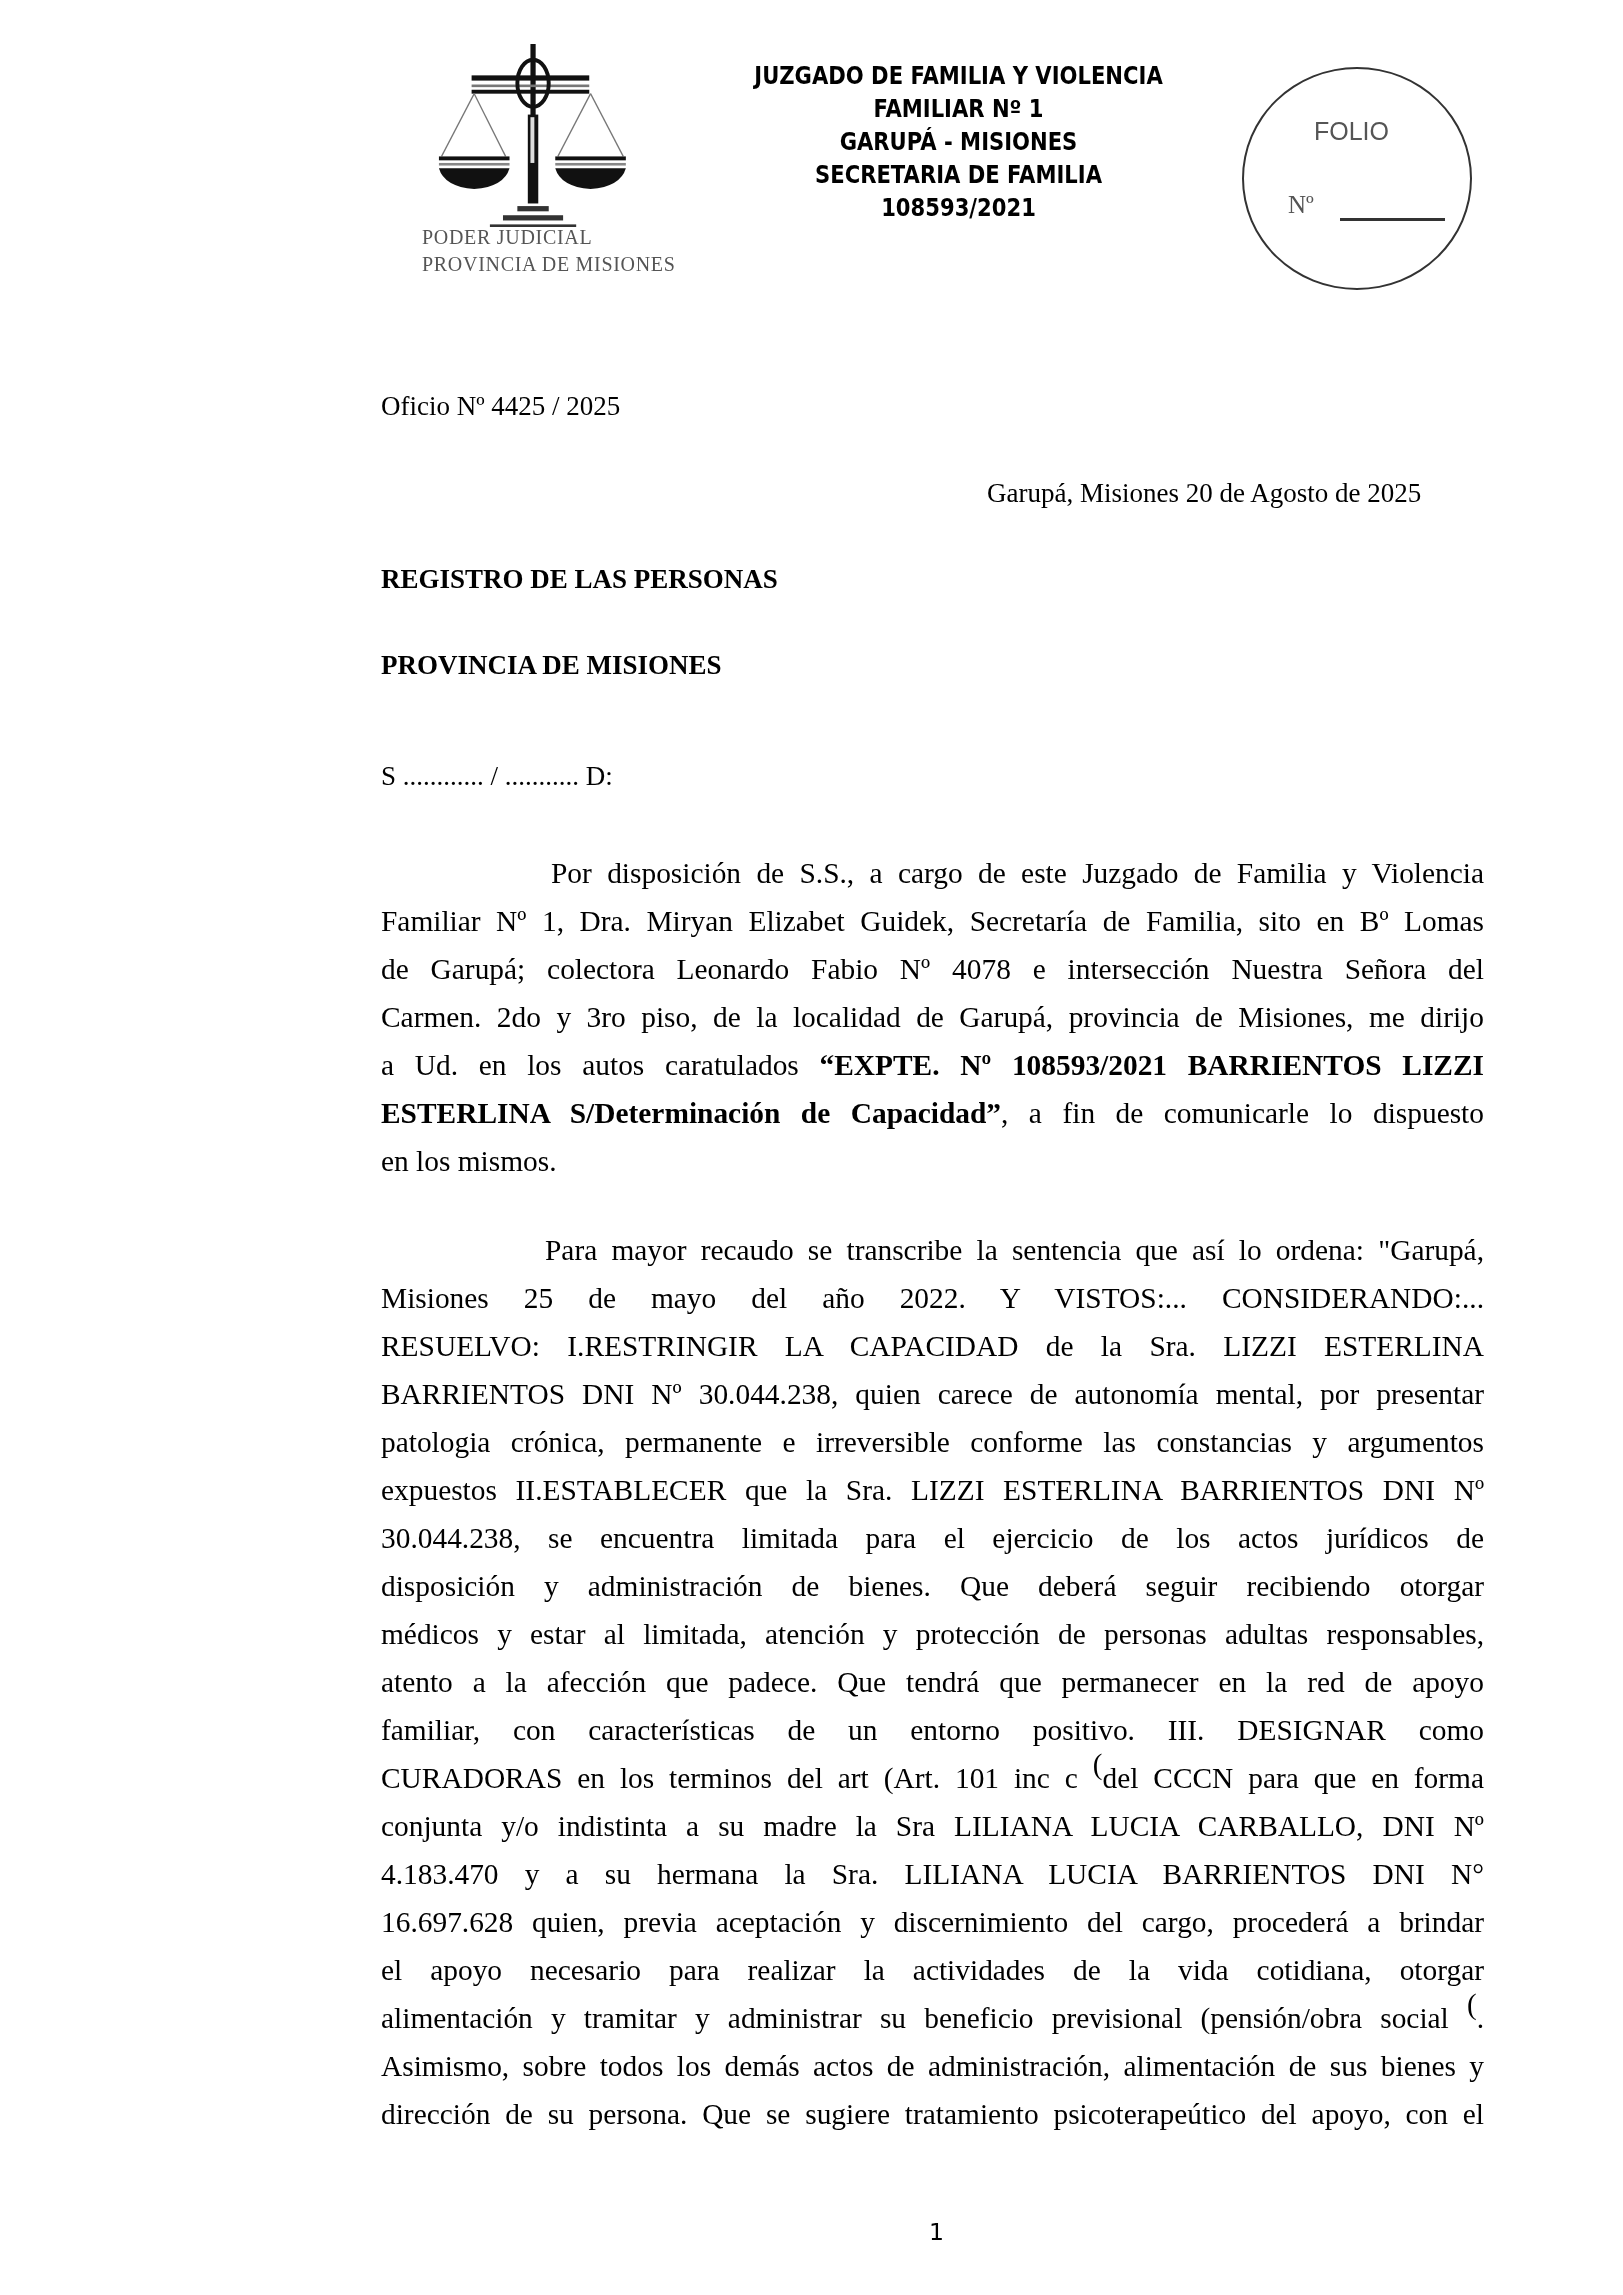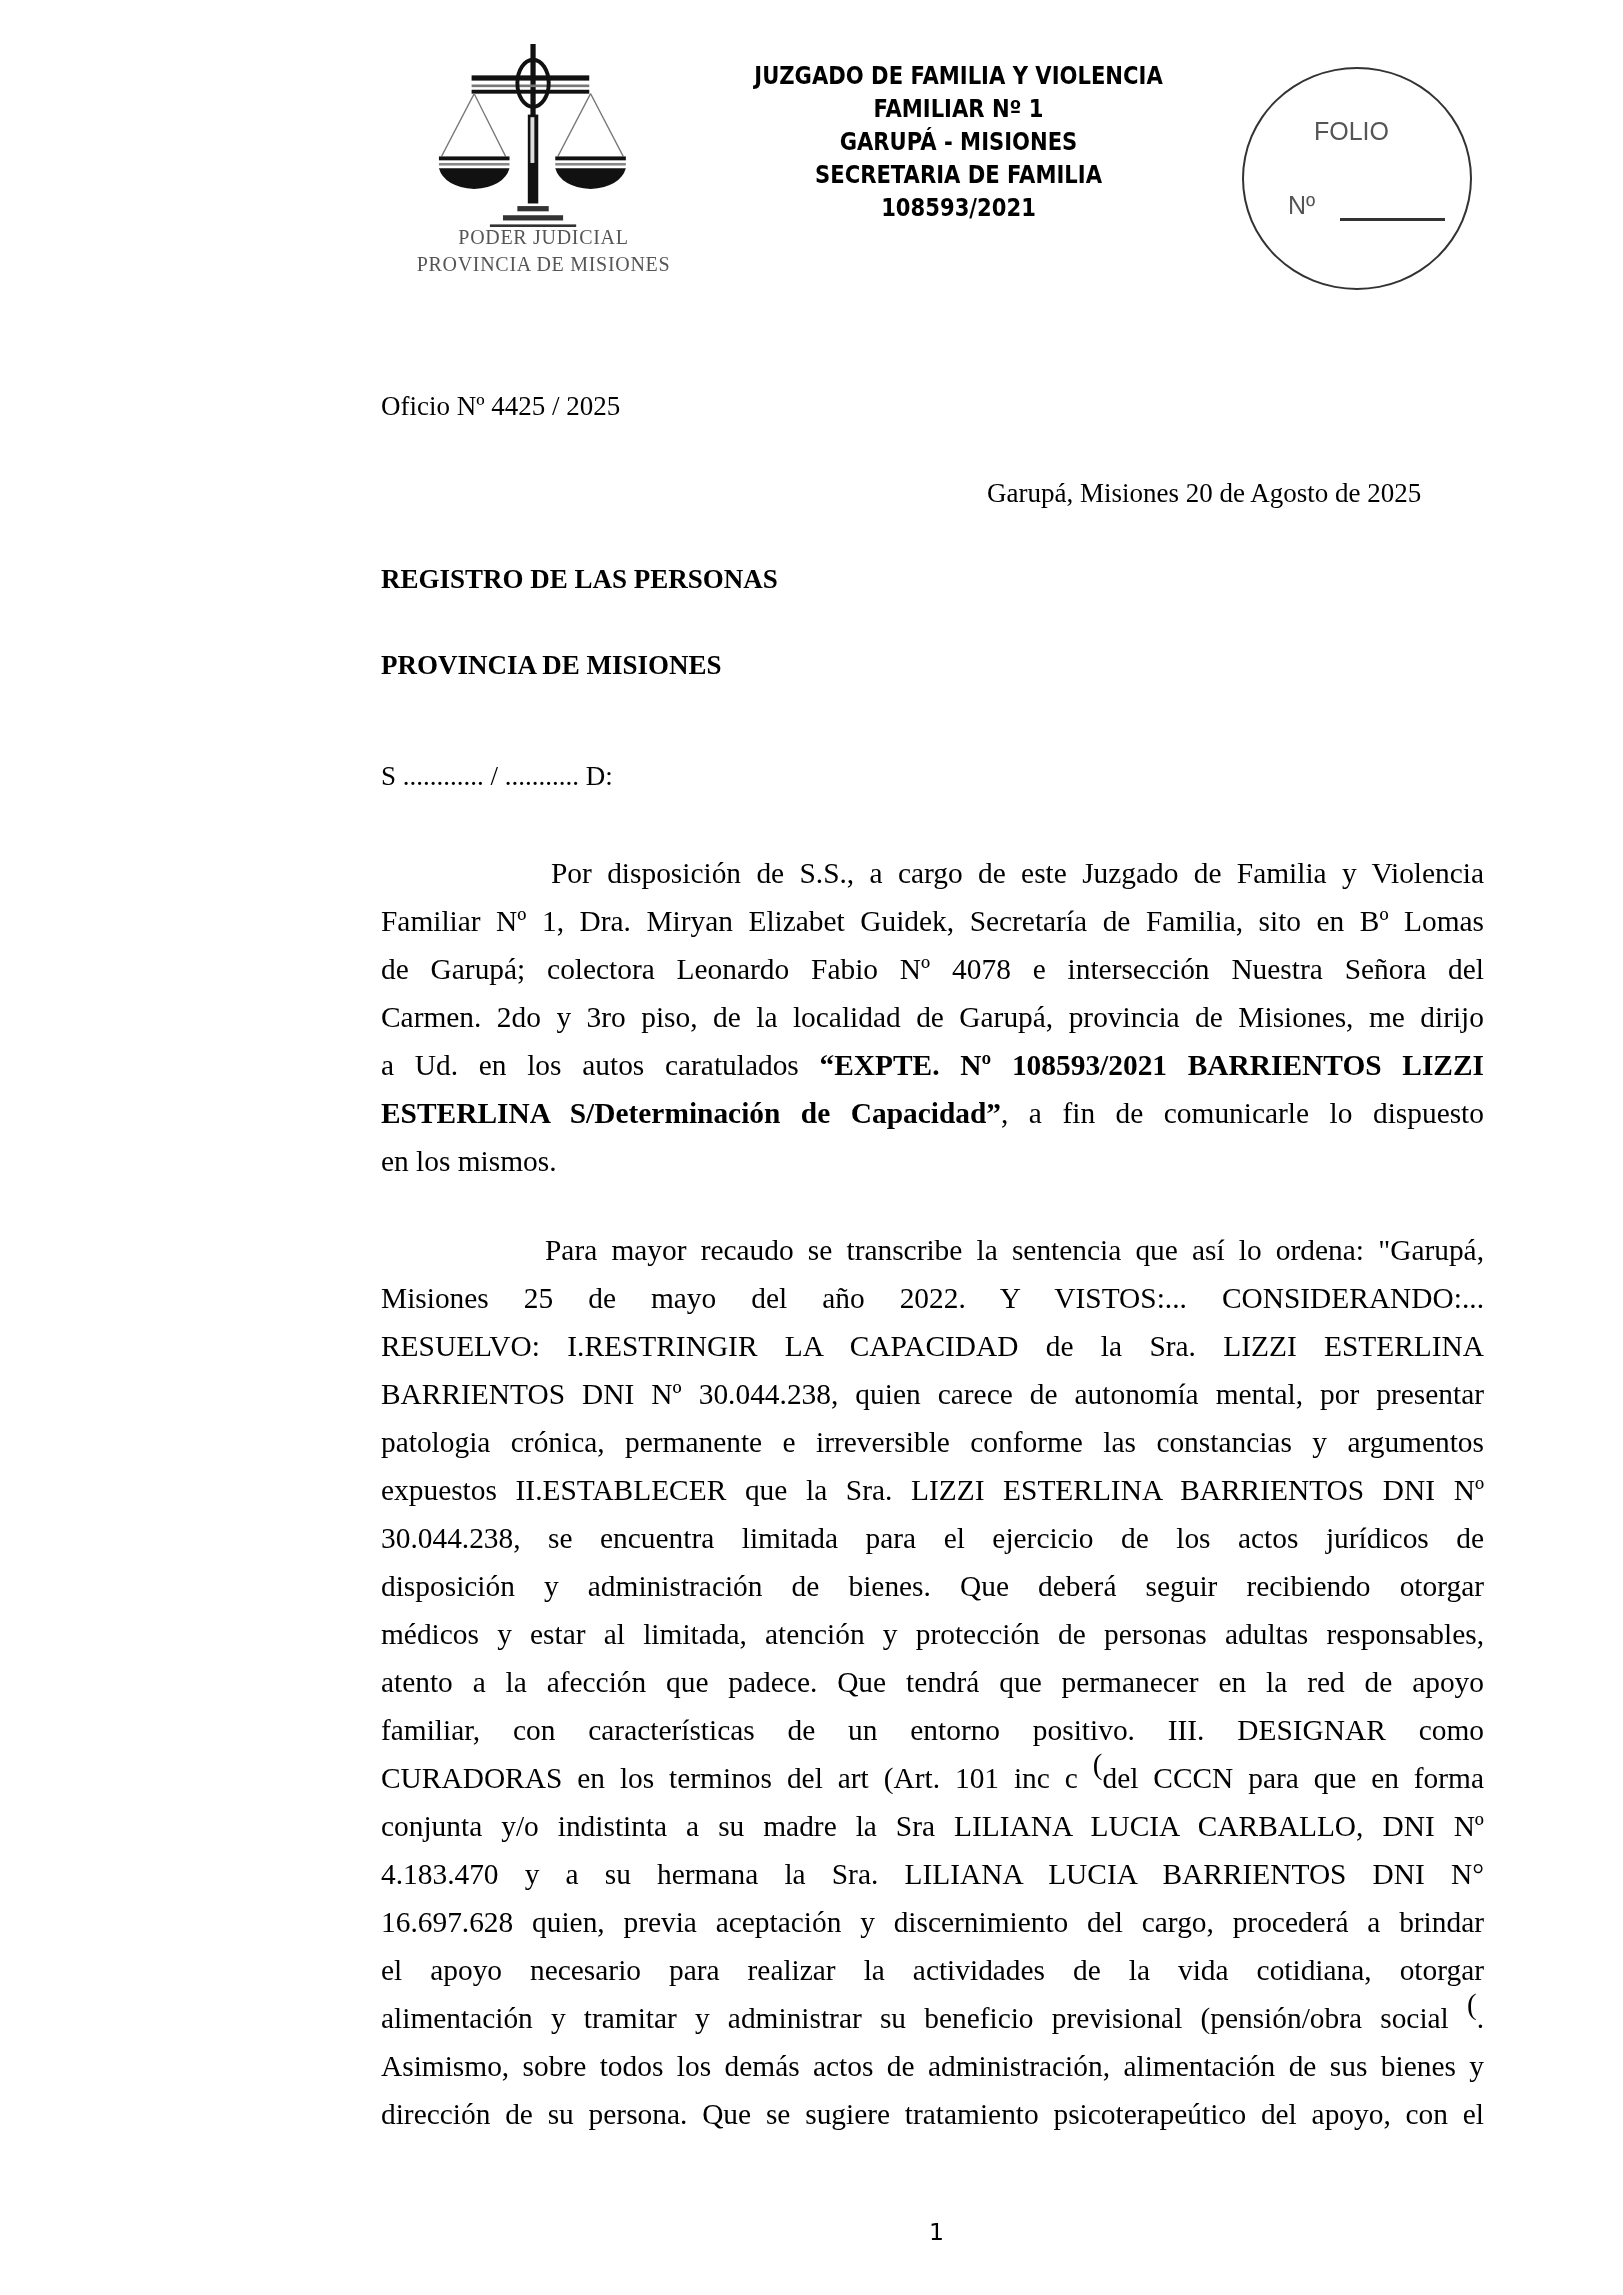--- a/index.html
+++ b/index.html
@@ -2,32 +2,32 @@
 <html style="font-size:10.5px"><head>
 <meta charset="utf-8">
 <style>
   html, body { margin: 0; padding: 0; background: #ffffff; }
   body { width: 1623px; height: 2295px; position: relative; overflow: hidden; }
   .page { position: absolute; left: 0; top: 0; width: 1623px; height: 2295px; background: #fff; color: #000; }
 
   
   .logo { position: absolute; left: 406px; top: 44px; width: 275px; height: 242px; }
   .logo svg { position: absolute; left: 0; top: 0; }
-  .logo-text { position: absolute; left: 0; width: 275px; text-align: center; font-family: "Liberation Serif", serif; color: #555; letter-spacing: 0.7px; }
+  .logo-text { position: absolute; left: 16px; width: 275px; font-family: "Liberation Serif", serif; color: #555; letter-spacing: 0.7px; }
   .logo-text.l1 { top: 182px; font-size: 20px; }
   .logo-text.l2 { top: 209px; font-size: 20px; }
 
   .court-header { position: absolute; left: 687px; top: 60px; width: 543px; text-align: center;
     font-family: "DejaVu Sans", sans-serif; font-weight: bold; font-size: 24px; line-height: 33px; transform: scaleX(0.88); transform-origin: center top; }
   .court-header div { white-space: nowrap; }
 
   .folio { position: absolute; left: 1242px; top: 67px; width: 230px; height: 222px; }
   .folio-circle { position: absolute; left: 0; top: 0; width: 226px; height: 219px; border: 2.6px solid #333; border-radius: 50%; }
   .folio-label { position: absolute; left: 72px; top: 50px; font-family: "Liberation Sans", sans-serif; font-size: 25px; color: #555; }
-  .folio-num { position: absolute; left: 46px; top: 124px; font-family: Liberation Sans, sans-serif; font-size: 25px; color: #555; }
+  .folio-num { position: absolute; left: 46px; top: 124px; font-family: Liberation Serif, serif; font-size: 25px; color: #555; }
   .folio-line { position: absolute; left: 98px; top: 151px; width: 105px; height: 2.6px; background: #333; }
 
   
   .t { position: absolute; font-family: "Liberation Serif", serif; font-size: 27px; color: #000; white-space: nowrap; }
   .b { font-weight: bold; }
   .just { position: absolute; left: 381px; width: 1103px; font-family: "Liberation Serif", serif; font-size: 29.4px; line-height: 48px; text-align: justify; text-align-last: justify; white-space: nowrap; margin-top: 29px; }
   .line { display: block; height: 48px; overflow: visible; white-space: nowrap; }
   .line.last { text-align-last: left; }
   .line.indent { padding-left: 170px; }
   .line.indent2 { padding-left: 164px; }

